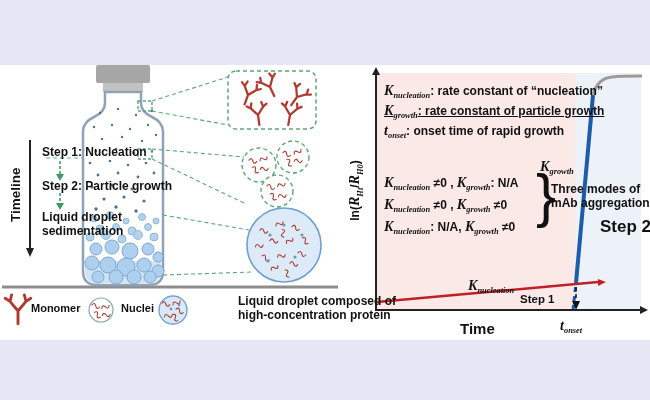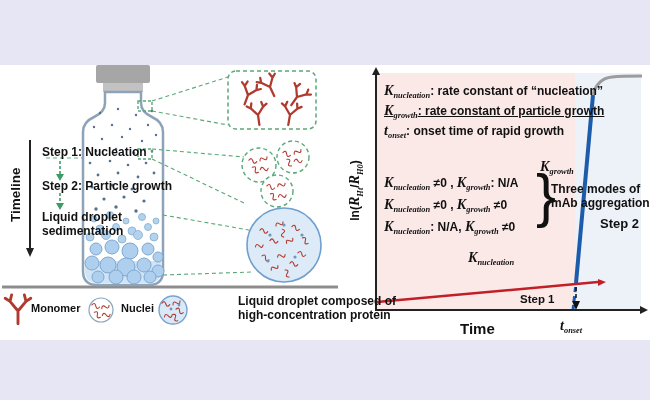--- a/index.html
+++ b/index.html
@@ -283,22 +283,22 @@
 
     <div class="lbl brace" style="left:536px;top:101px;">}</div>
     <div class="lbl small two-line" style="left:551px;top:118px;">
       <span>Three modes of</span>
       <span>mAb aggregation</span>
     </div>
 
     <div class="lbl" style="left:540px;top:93px;font-size:12px;">
       <span class="sym">K</span><sub>growth</sub>
     </div>
-    <div class="lbl" style="left:600px;top:152px;font-size:13px;">Step 2</div>
-    <div class="lbl" style="left:468px;top:184px;font-size:12px;text-align:center;">
+    <div class="lbl" style="left:600px;top:152px;font-size:17px;">Step 2</div>
+    <div class="lbl" style="left:468px;top:212px;font-size:12px;text-align:center;">
       <span class="sym">K</span><sub>nucleation</sub>
     </div>
     <div class="lbl" style="left:520px;top:228px;font-size:11.5px;">Step 1</div>
 
     <div class="lbl" style="left:560px;top:252px;font-size:12px;">
       <span class="sym">t</span><sub>onset</sub>
     </div>
     <div class="lbl" style="left:460px;top:255px;width:90px;text-align:left;font-size:15px;">Time</div>
 
   </div>

